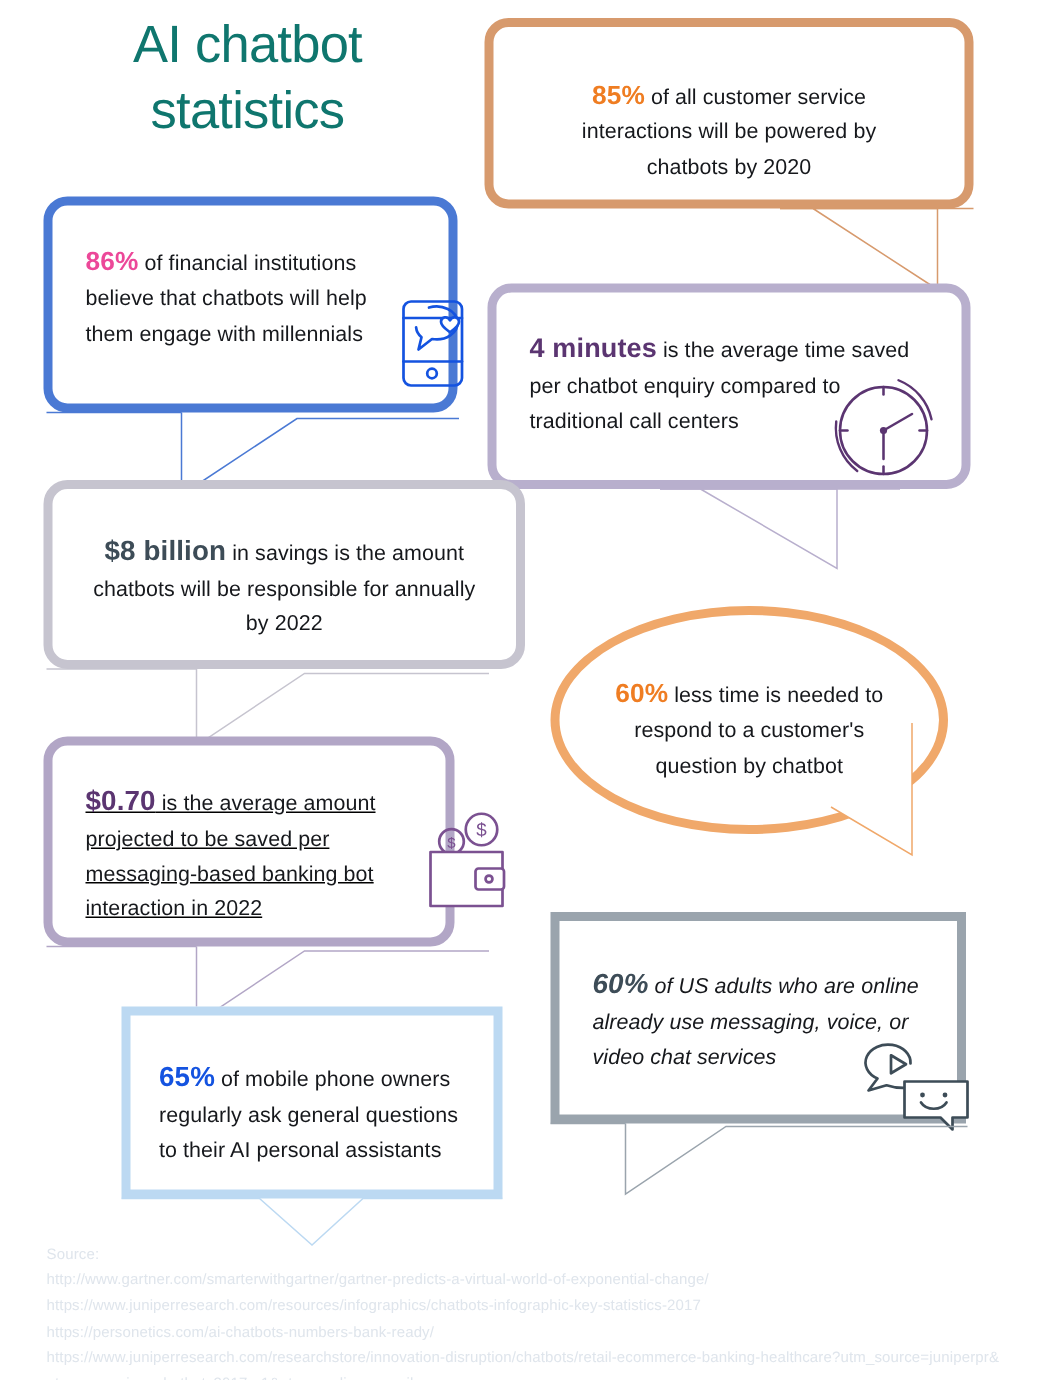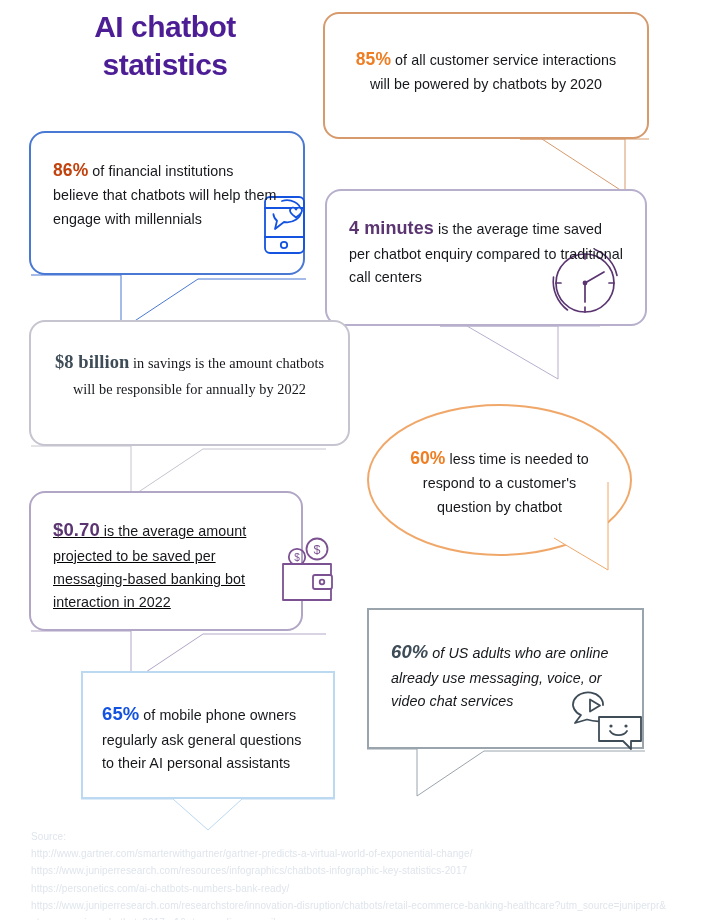--- a/index.html
+++ b/index.html
@@ -18,34 +18,34 @@
     overflow: hidden;
   }
 
   
   .title {
     position: absolute;
     left: 20px;
     top: 8px;
     width: 290px;
     text-align: center;
-    font-size: 30px;
+    font-size: 35px;
     line-height: 1.27;
-    font-weight: bold;
+    font-weight: normal;
     letter-spacing: -0.5px;
-    color: #4c1d95;
+    color: #0f766e;
   }
   .title .l2 { display: block; }
 
   
   .bubble {
     position: absolute;
     box-sizing: border-box;
     background: #ffffff;
-    border: 2px solid #84cc16;
+    border: 6px solid #84cc16;
   }
   .bubble .txt {
     position: relative;
     z-index: 2;
     font-size: 14.3px;
     line-height: 1.62;
     color: #16181c;
     letter-spacing: 0.05px;
   }
   .bubble .hl {
@@ -75,38 +75,38 @@
   #b-85 .txt { padding: 31px 30px 0 30px; text-align: center; }
   #b-85 .hl { color: #ef7d22; }
 
   
   #b-86 {
     left: 29px; top: 131px; width: 276px; height: 144px;
     border-radius: 16px;
     border-color: #4a79d4;
   }
   #b-86 .txt { padding: 23px 22px 0 22px; text-align: left; }
-  #b-86 .hl { color: #c2410c; }
+  #b-86 .hl { color: #ec4899; }
 
   
   #b-4m {
     left: 325px; top: 189px; width: 322px; height: 137px;
     border-radius: 16px;
     border-color: #b8afcd;
   }
   #b-4m .txt { padding: 23px 22px 0 22px; text-align: left; }
   #b-4m .hl { color: #5b3571; font-size: 18px; }
 
   
   #b-8b {
     left: 29px; top: 320px; width: 321px; height: 126px;
     border-radius: 16px;
     border-color: #c6c4cf;
   }
-  #b-8b .txt { padding: 26px 20px 0 20px; text-align: center; font-family: Liberation Serif, serif; }
+  #b-8b .txt { padding: 26px 20px 0 20px; text-align: center; }
   #b-8b .hl { color: #3d4c57; font-size: 18.5px; }
 
   
   #b-60a {
     left: 367px; top: 404px; width: 265px; height: 152px;
     border-radius: 50%;
     border-color: #f0a86a;
   }
   #b-60a .txt { padding: 38px 30px 0 30px; text-align: center; }
   #b-60a .hl { color: #ef7d22; font-size: 17.5px; }

